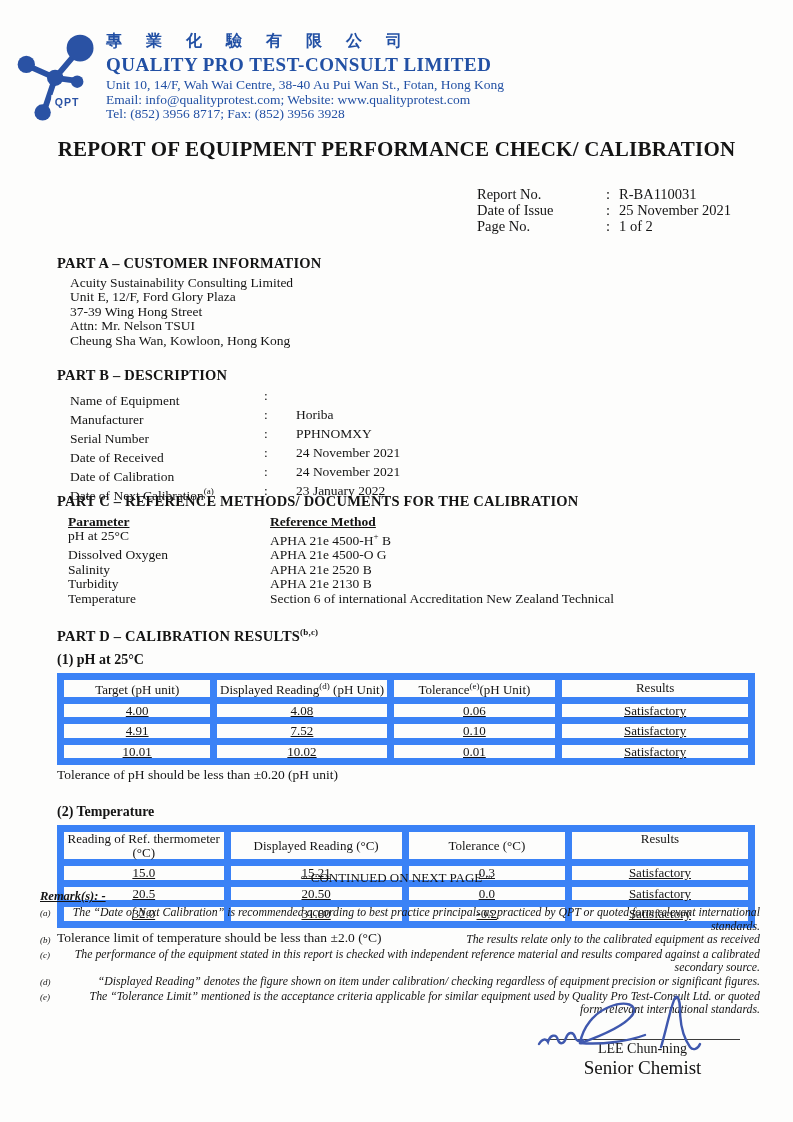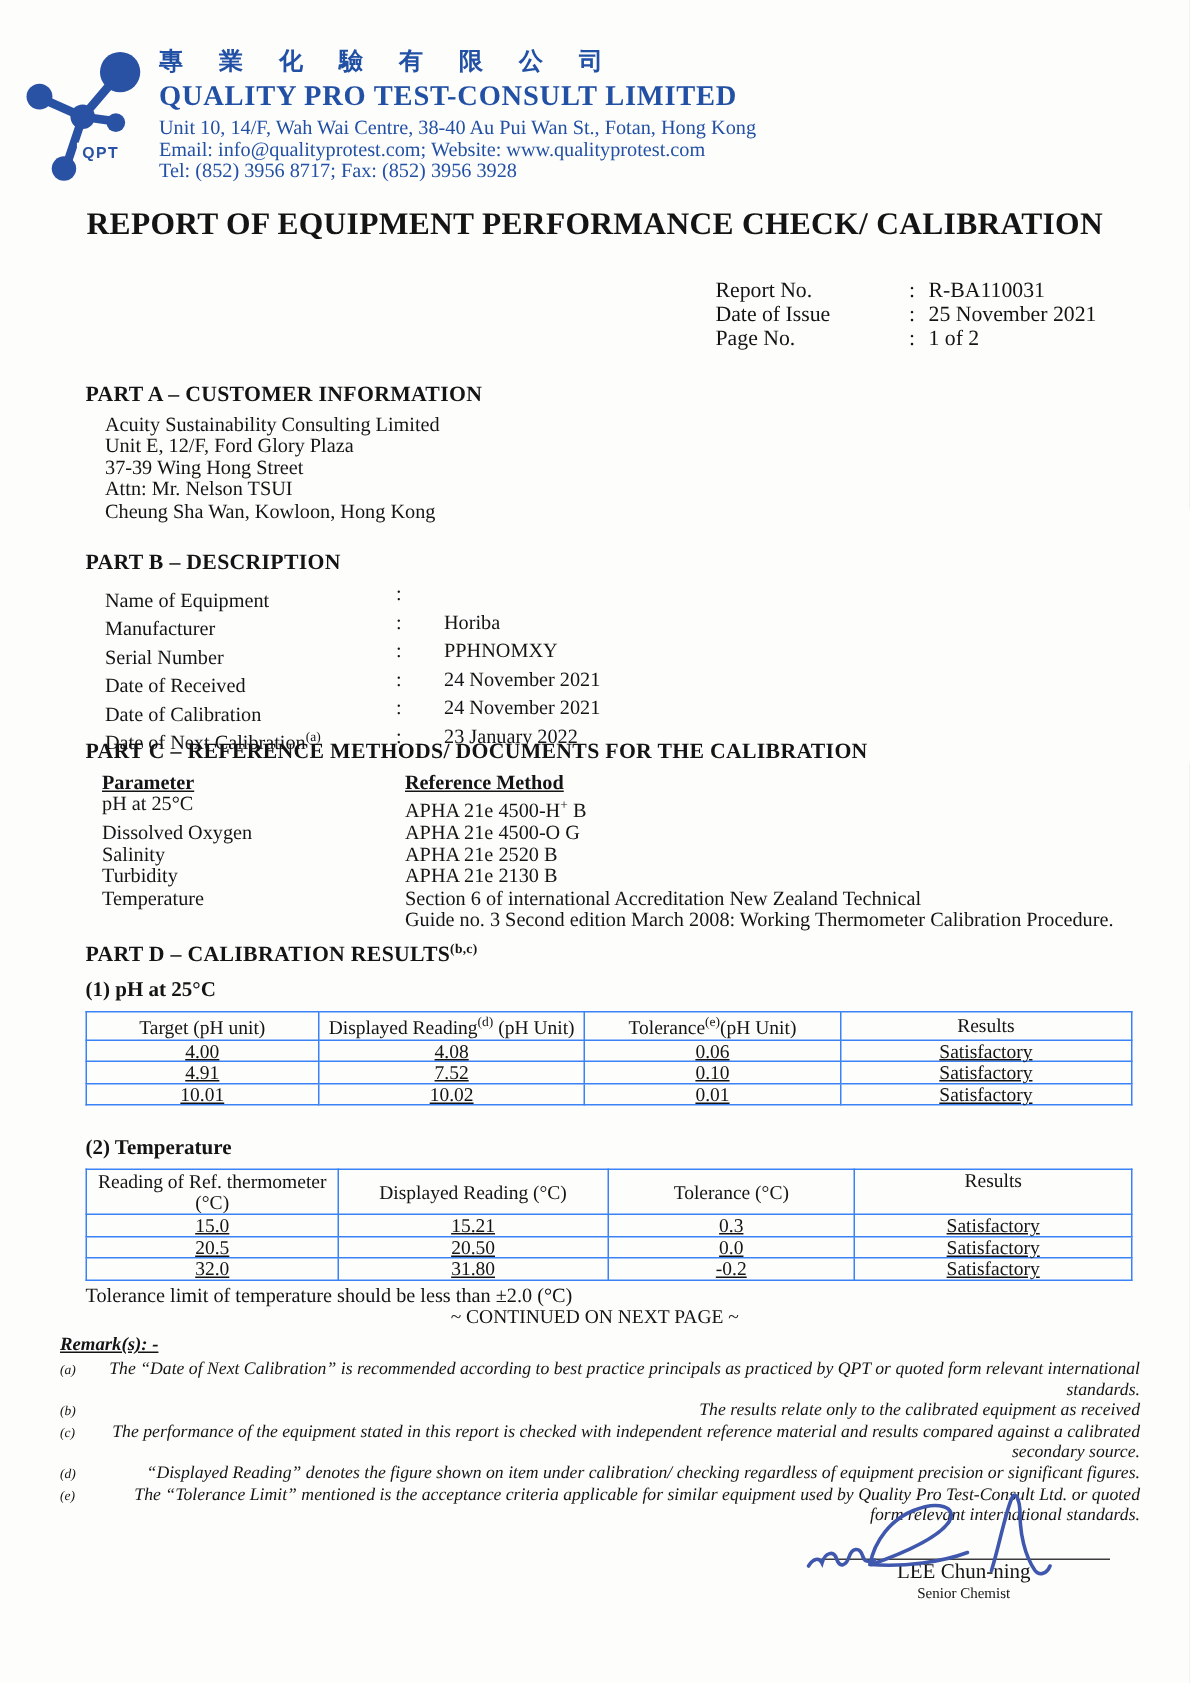--- a/index.html
+++ b/index.html
@@ -39,21 +39,21 @@
   .part-c { left:57px; top:493px; width:698px; }
   .part-c .grid { margin-top:5px; padding-left:11px; font-size:13.5px; line-height:14.4px; }
   .pc-row { display:flex; }
   .pc-col1 { width:202px; flex:none; }
   .pc-head { font-weight:bold; text-decoration:underline; }
 
   .part-d { left:57px; top:627px; width:698px; }
   .sec-label { font-size:14px; font-weight:bold; margin-top:7px; }
   .cal-table { width:698px; border-collapse:collapse; margin-top:5px; table-layout:fixed; }
   .cal-table th, .cal-table td {
-    border:1px solid #3b82f6; font-weight:normal; text-align:center;
+    border:7px solid #3b82f6; font-weight:normal; text-align:center;
     font-size:13px; padding:0 2px; line-height:13.5px;
   }
   .cal-table th { height:19px; }
   .cal-table td { height:14px;text-decoration:underline; }
   .t2 th { height:30px; }
   .t2 td { height:14.5px; }
   .note { font-size:13.5px; margin-top:2px; }
   .s2 { margin-top:21px; }
   sup { font-size:9px; }
 
@@ -62,21 +62,21 @@
   .remarks { left:40px; top:889px; width:720px; font-style:italic; }
   .rm-head { font-size:12.5px; font-weight:bold; text-decoration:underline; margin-bottom:2px; }
   .rm-item { display:flex; font-size:11.8px; line-height:13.6px; }
   .rm-sup { width:30px; flex:none; font-size:9px; padding-top:1px; }
   .rm-text { flex:1;text-align:right; }
 
   .signature { left:545px; top:983px; width:195px; text-align:center; }
   .sig-scrawl { position:absolute; left:-12px; top:8px; }
   .sig-line { border-top:1.2px solid #3c3c3c; margin-top:56px; }
   .sig-name { font-size:14px; margin-top:1px; }
-  .sig-title { font-size:10px; }
+  .sig-title { font-size:19px; }
 </style>
 </head>
 <body>
 
 <div class="page">
 
   <svg class="abs" style="left:10px; top:25px;" width="96" height="98" viewBox="0 0 100 102">
     <g stroke="#2a52a4" stroke-width="6" stroke-linecap="round">
       <line x1="47" y1="55" x2="70" y2="28"></line>
       <line x1="47" y1="55" x2="20" y2="43"></line>
@@ -188,21 +188,20 @@
         <span>APHA 21e 2520 B</span>
       </div>
       <div class="pc-row">
         <span class="pc-col1">Turbidity</span>
         <span>APHA 21e 2130 B</span>
       </div>
       <div class="pc-row">
         <span class="pc-col1">Temperature</span>
         <span>
           <div>Section 6 of international Accreditation New Zealand Technical</div>
-          <div>Guide no. 3 Second edition March 2008: Working Thermometer Calibration Procedure.</div>
         </span>
       </div>
     </div>
   </div>
 
   <div class="abs part-d">
     <div class="part-heading"><span>PART D – CALIBRATION RESULTS</span><sup>(b,c)</sup></div>
 
     <div class="sec-label">(1)   pH at 25°C</div>
     <table class="cal-table t1">
@@ -232,20 +231,21 @@
         <td>Satisfactory</td>
       </tr>
       <tr>
         <td>10.01</td>
         <td>10.02</td>
         <td>0.01</td>
         <td>Satisfactory</td>
       </tr>
     </tbody>
       </table>
+    <div class="note">Tolerance of pH should be less than ±0.20 (pH unit)</div>
 
     <div class="sec-label s2">(2)   Temperature</div>
     <table class="cal-table t2">
       <colgroup>
           <col style="width:24.1%">
           <col style="width:25.8%">
           <col style="width:23.6%">
           <col style="width:26.5%">
         </colgroup>
       <tbody>

